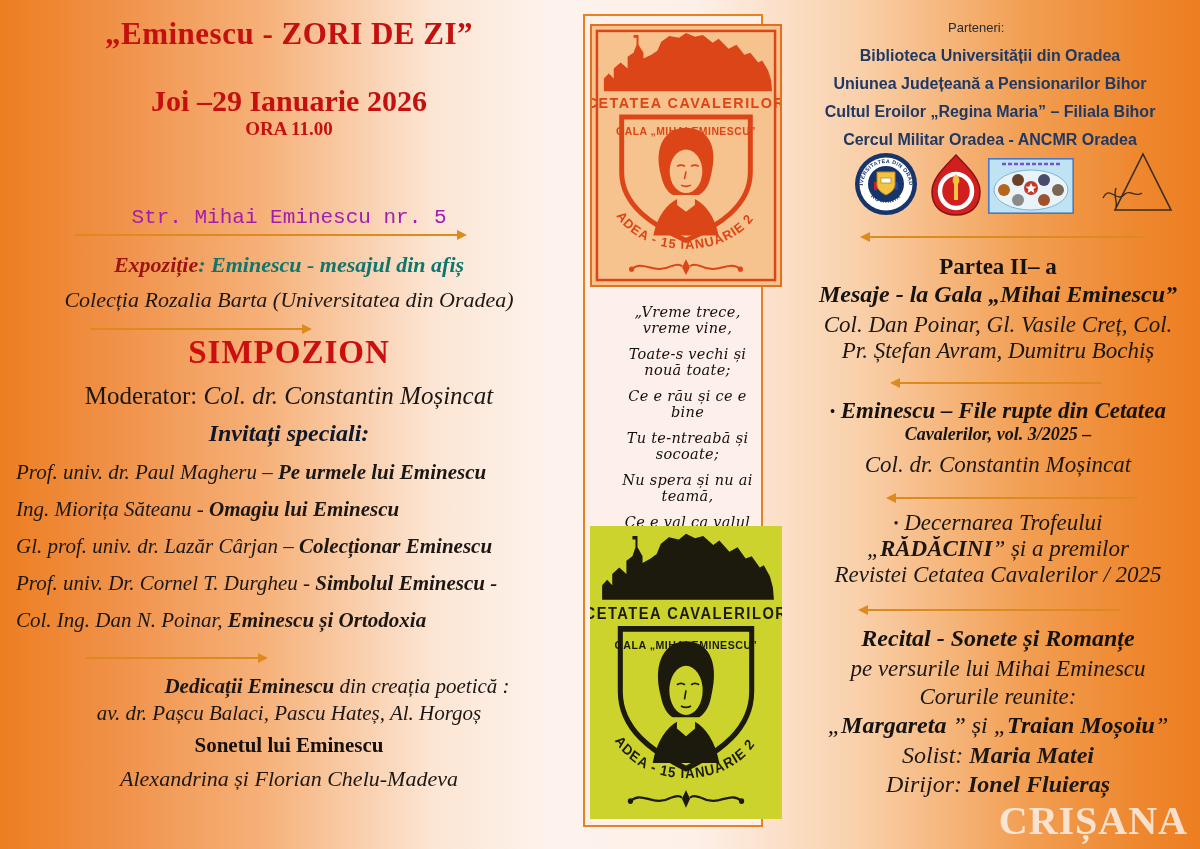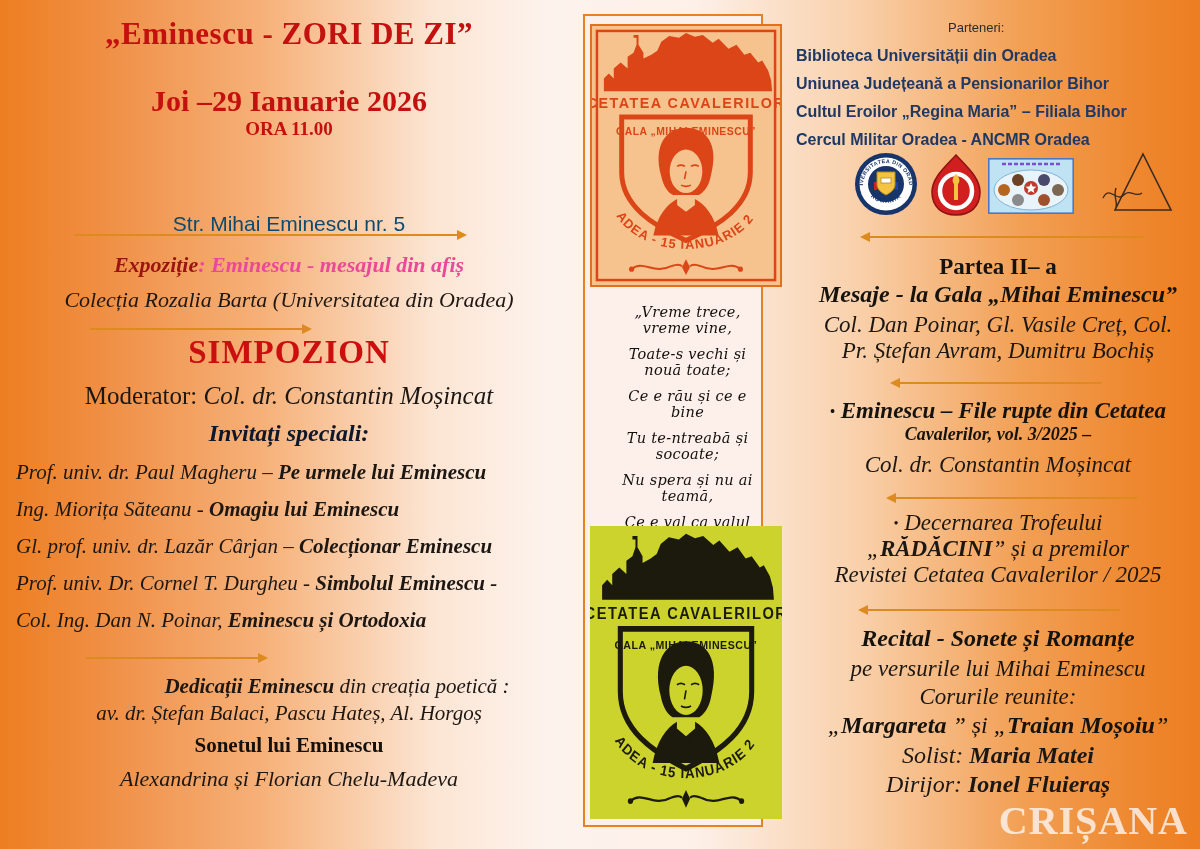--- a/index.html
+++ b/index.html
@@ -6,31 +6,31 @@
   body{
     font-family:"Liberation Serif",serif;
     background:linear-gradient(90deg,
       #ed7e21 0%, #f0924a 10%, #f6b179 22%, #fce5d3 36%, #fdf3ed 46%,
       #fdf0e8 58%, #f9cfa8 72%, #f2a055 85%, #ee872e 95%, #ed7e21 100%);
     position:relative;
   }
   .abs{position:absolute;}
   .ctr{width:100%;text-align:center;}
   .serif{font-family:"Liberation Serif",serif;}
-  .ink{color:#ec4899;}
+  .ink{color:#0f766e;}
   .it{font-style:italic;}
   .b{font-weight:bold;}
 
   
   .lcol{position:absolute;left:0;top:0;width:578px;height:849px;}
   .l-title{top:16px;font-size:31px;font-weight:bold;color:#c4100e;letter-spacing:.5px;}
   .l-date{top:84px;font-size:30px;font-weight:bold;color:#c4100e;}
   .l-time{top:118px;font-size:19px;font-weight:bold;color:#c4100e;}
   .l-venue{top:150px;font-size:29px;font-weight:bold;color:#c3100f;font-family:"Liberation Sans",sans-serif;}
-  .l-addr{top:212px;font-size:21px;color:#0c4a6e;font-family:Liberation Sans, sans-serif;}
+  .l-addr{top:206px;font-size:21px;color:#a21caf;font-family:Liberation Mono, monospace;}
   .l-expo{top:252px;font-size:22px;font-weight:bold;font-style:italic;}
   .expo-label{color:#9a1411;}
   .l-colectia{top:287px;font-size:22px;font-style:italic;color:#201712;}
   .l-simpozion{top:334px;font-size:33px;font-weight:bold;color:#cb0f0f;letter-spacing:1px;}
   .l-moderator{top:382px;font-size:25px;color:#1d1713;}
   .l-invitati{top:420px;font-size:24px;font-weight:bold;font-style:italic;color:#0f172a;}
   .guests{top:456px;left:0;width:578px;text-align:left;padding-left:16px;box-sizing:border-box;}
   .guest-line{font-size:21px;font-style:italic;color:#1d1713;height:37px;line-height:33px;}
   .l-dedicatii{top:674px;font-size:21px;font-style:italic;color:#1d1713;margin-left:48px;}
   .l-authors{top:701px;font-size:21px;font-style:italic;color:#1d1713;}
@@ -57,21 +57,21 @@
   .badge-card svg{display:block;width:100%;height:100%;}
   .poem{position:absolute;top:288px;left:0;width:100%;text-align:center;}
   .poem-line{font-family:"DejaVu Serif",serif;font-style:italic;font-size:14.5px;
     letter-spacing:.3px;color:#14100c;margin-bottom:10px;padding-left:29px;}
   .poem-attrib{font-family:"DejaVu Serif",serif;font-style:italic;font-size:14.5px;
     letter-spacing:1px;color:#14100c;margin-top:15px;}
 
   
   .rcol{position:absolute;left:796px;top:0;width:404px;height:849px;}
   .r-partlabel{top:20px;left:152px;font-size:13px;color:#2b2b2b;font-family:"Liberation Sans",sans-serif;}
-  .r-partners{top:42px;right:16px;left:0;text-align:left;font-family:"Liberation Sans",sans-serif;
+  .r-partners{top:42px;right:16px;left:0;text-align:center;font-family:"Liberation Sans",sans-serif;
     font-size:16px;font-weight:bold;color:#1f3864;line-height:28px;}
   .r-arrow1{top:235px;}
   .r-partea2{top:254px;font-size:23px;font-weight:bold;color:#16120e;}
   .r-mesaje{top:281px;font-size:24px;font-weight:bold;font-style:italic;color:#16120e;}
   .r-sp1{top:312px;font-size:23px;font-style:italic;color:#1d1713;}
   .r-sp2{top:338px;font-size:23px;font-style:italic;color:#1d1713;}
   .r-file1{top:398px;font-size:23px;font-weight:bold;font-style:italic;color:#16120e;}
   .r-file2{top:424px;font-size:18px;font-weight:bold;font-style:italic;color:#16120e;}
   .r-fileauth{top:452px;font-size:23px;font-style:italic;color:#1d1713;}
   .r-dec1{top:510px;font-size:23px;font-style:italic;color:#1d1713;}
@@ -137,21 +137,21 @@
   </div>
 
   <div class="arrow r" style="left:84px;top:656px;width:182px;">
     <div class="shaft"></div>
     <div class="head"></div>
   </div>
 
   <div class="abs ctr l-dedicatii serif">
     <span class="b">Dedicații Eminescu</span><span> din creația poetică :</span>
   </div>
-  <div class="abs ctr l-authors serif">av. dr. Ștefan Balaci, Pascu Hateș, Al. Horgoș</div>
+  <div class="abs ctr l-authors serif">av. dr. Pașcu Balaci, Pascu Hateș, Al. Horgoș</div>
   <div class="abs ctr l-sonetul serif">Sonetul lui Eminescu</div>
   <div class="abs ctr l-alex serif">Alexandrina și Florian Chelu-Madeva</div>
 </div>
 
 <div class="mframe">
   <div class="badge-card badge-red badge-slot">
   <svg viewBox="0 0 190 262" preserveAspectRatio="none">
     <rect class="inner-frame" x="5" y="5" width="180" height="252" fill="none" stroke="var(--ink)" stroke-width="2.5"></rect>
     <path fill="var(--ink)" d="M12,66 L12,53 L17,48 L22,53 L22,43 L29,37 L36,43 L36,31 L42,27 L45,19 L45,12 L42,12 L42,9 L47,9 L47,12 L47,19 L52,27 L52,33 L60,29 L66,25 L70,16 L78,10 L88,12 L95,7 L104,11 L112,9 L122,17 L128,13 L138,23 L146,19 L154,29 L160,27 L168,37 L172,35 L178,45 L181,55 L182,66 Z"></path>
     <text x="95" y="83" text-anchor="middle" font-size="14.5" font-weight="bold" letter-spacing="1.5" font-family="Liberation Sans, sans-serif" fill="var(--ink)">CETATEA CAVALERILOR</text>

